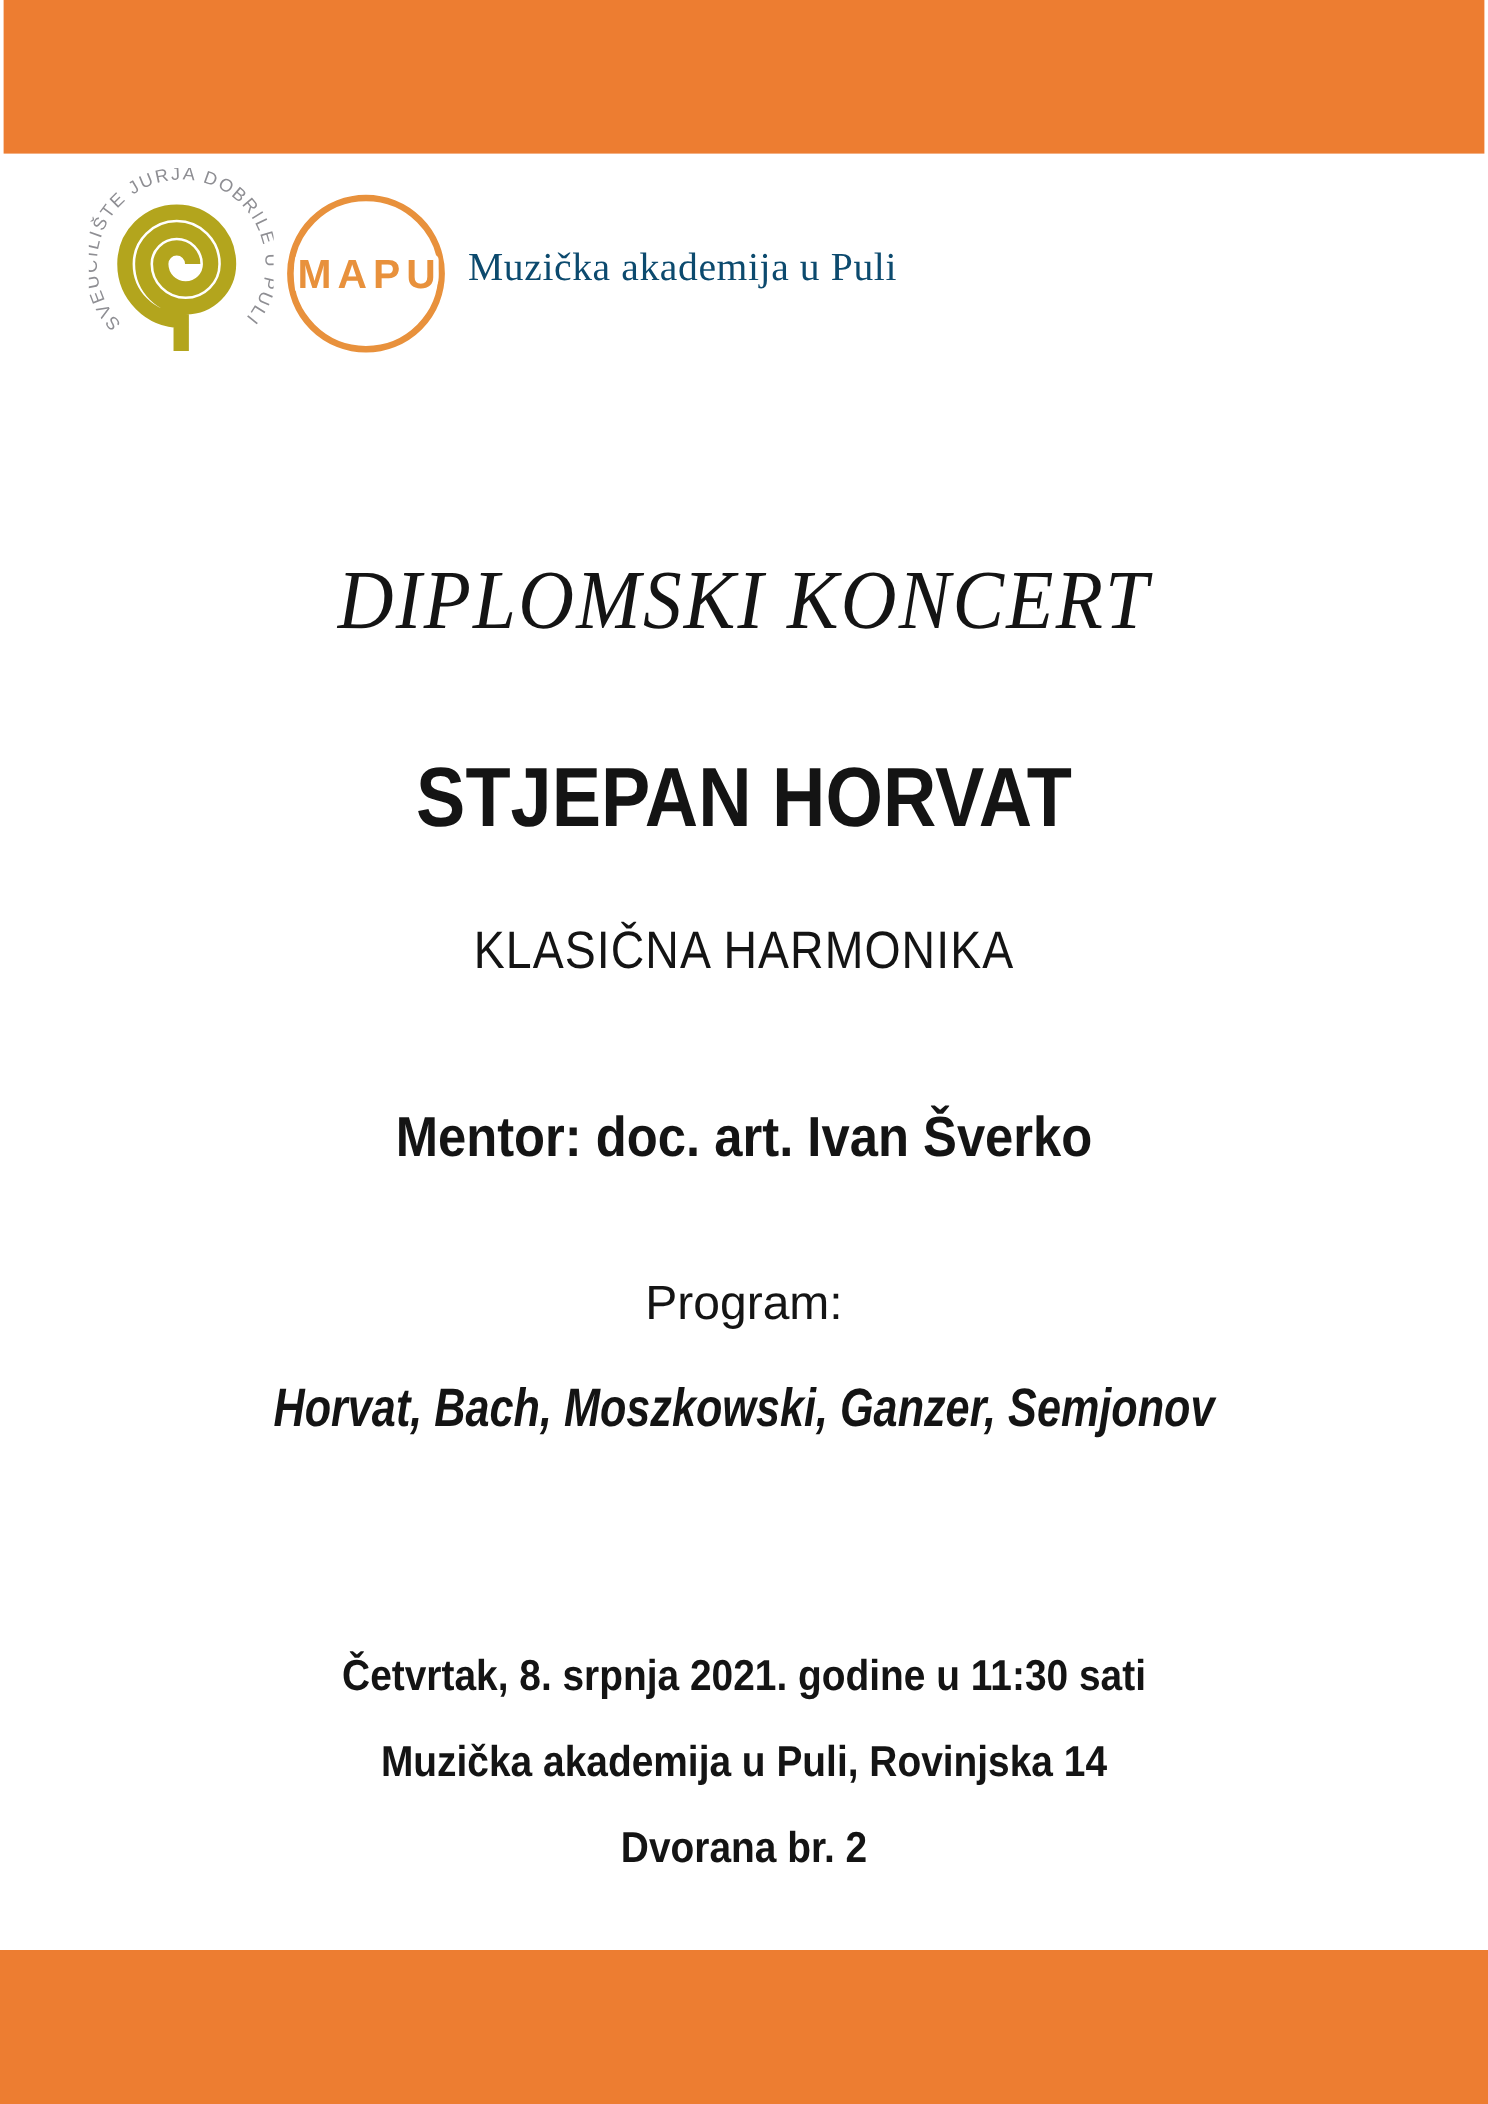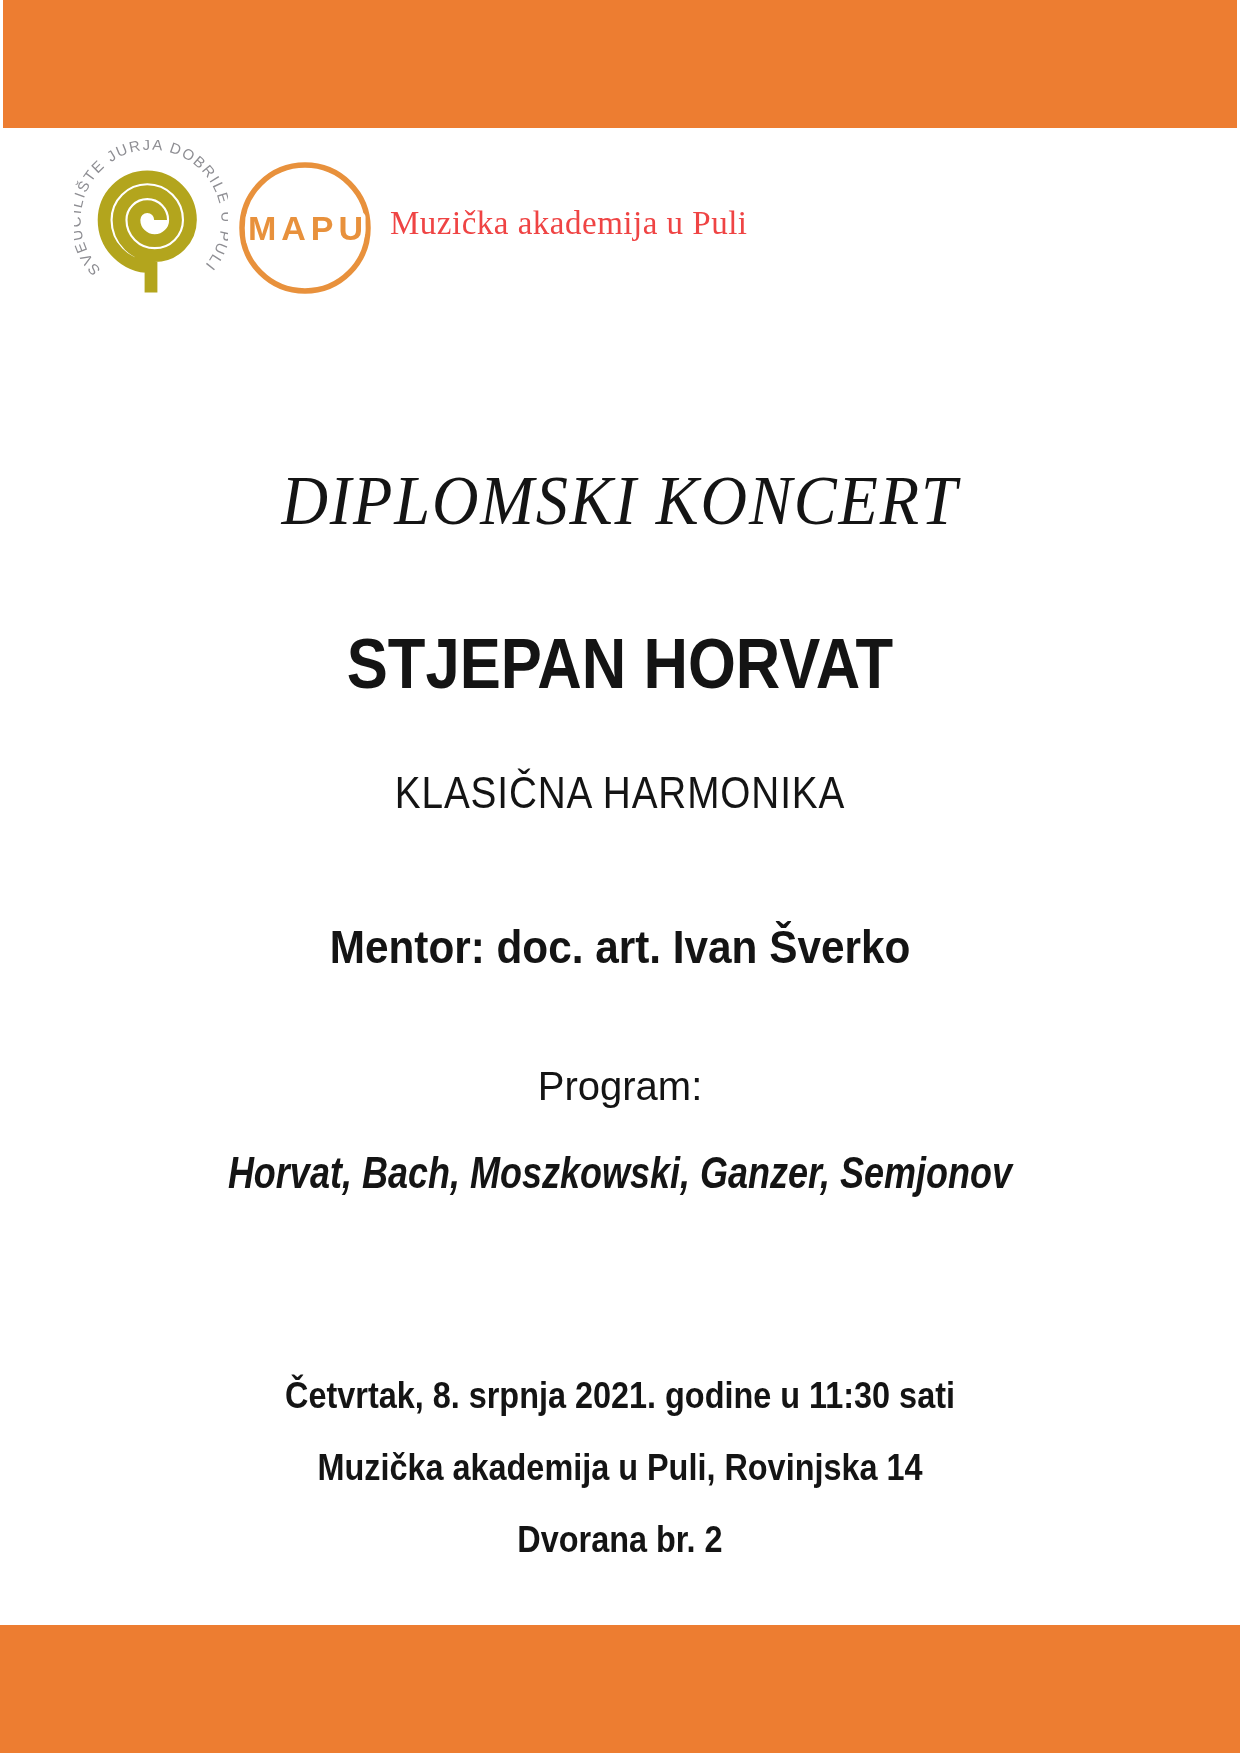--- a/index.html
+++ b/index.html
@@ -14,21 +14,21 @@
   .bar{position:absolute;background:#ED7D31;}
   .bar-top{left:3px;right:3px;top:0;height:128px;}
   .bar-bottom{left:0;right:0;bottom:0;height:128px;}
 
   .logo-row{position:absolute;left:0;top:0;width:100%;height:310px;}
   .uni-logo{position:absolute;left:74px;top:140px;width:154px;height:162px;}
   .mapu-logo{position:absolute;left:235px;top:158px;width:140px;height:140px;}
   .academy-name{
     position:absolute;left:390px;top:205px;
     font-family:"Liberation Serif", serif;
-    font-size:33px;color:#ef4444;letter-spacing:0.5px;
+    font-size:33px;color:#0c4a6e;letter-spacing:0.5px;
     white-space:nowrap;
   }
 
   .line{position:absolute;left:0;width:100%;text-align:center;line-height:1.1;white-space:nowrap;}
 
   .title{
     top:462px;
     font-family:"Liberation Serif", serif;
     font-style:italic;font-size:70px;letter-spacing:2px;
     transform:scaleX(0.92);

